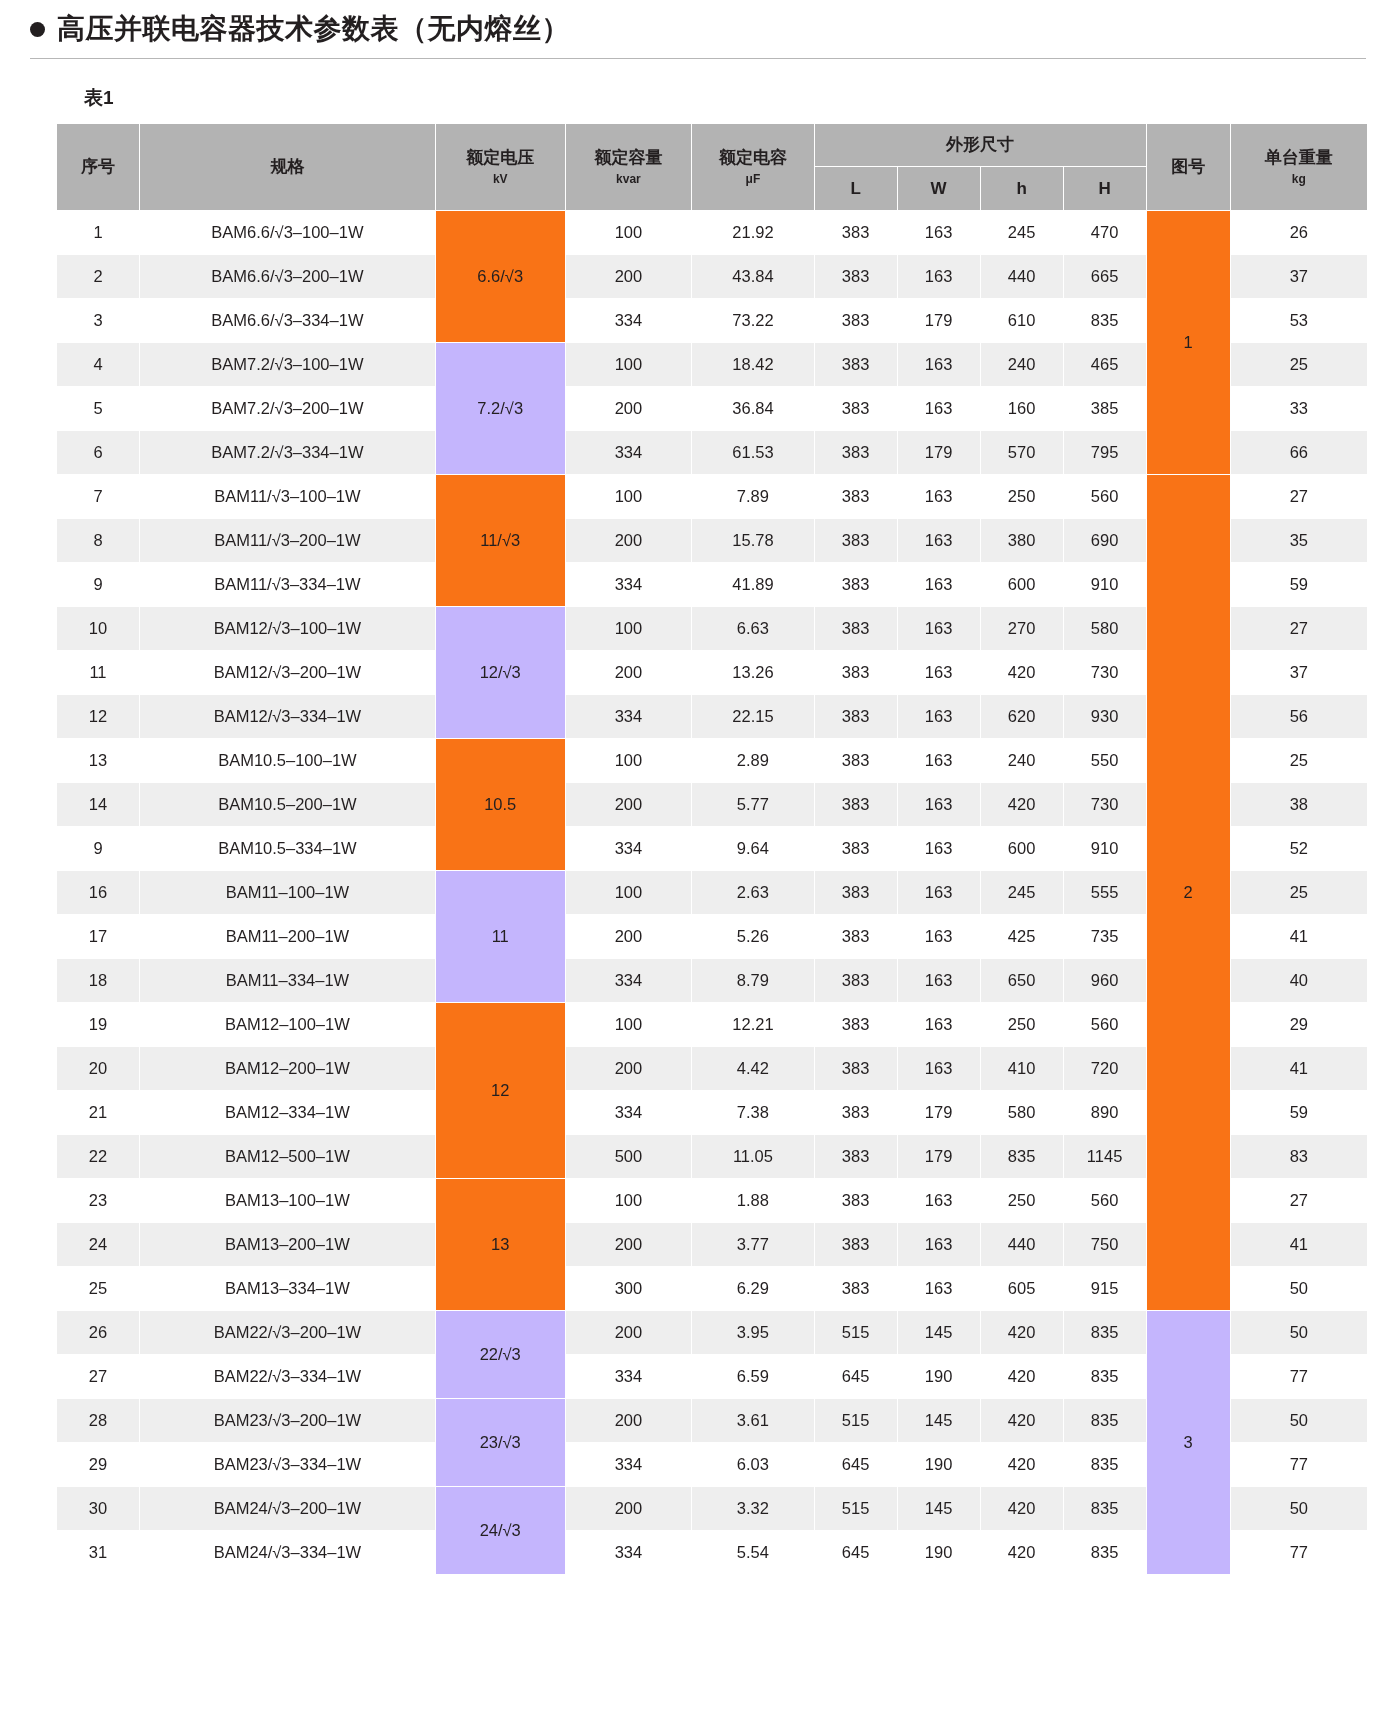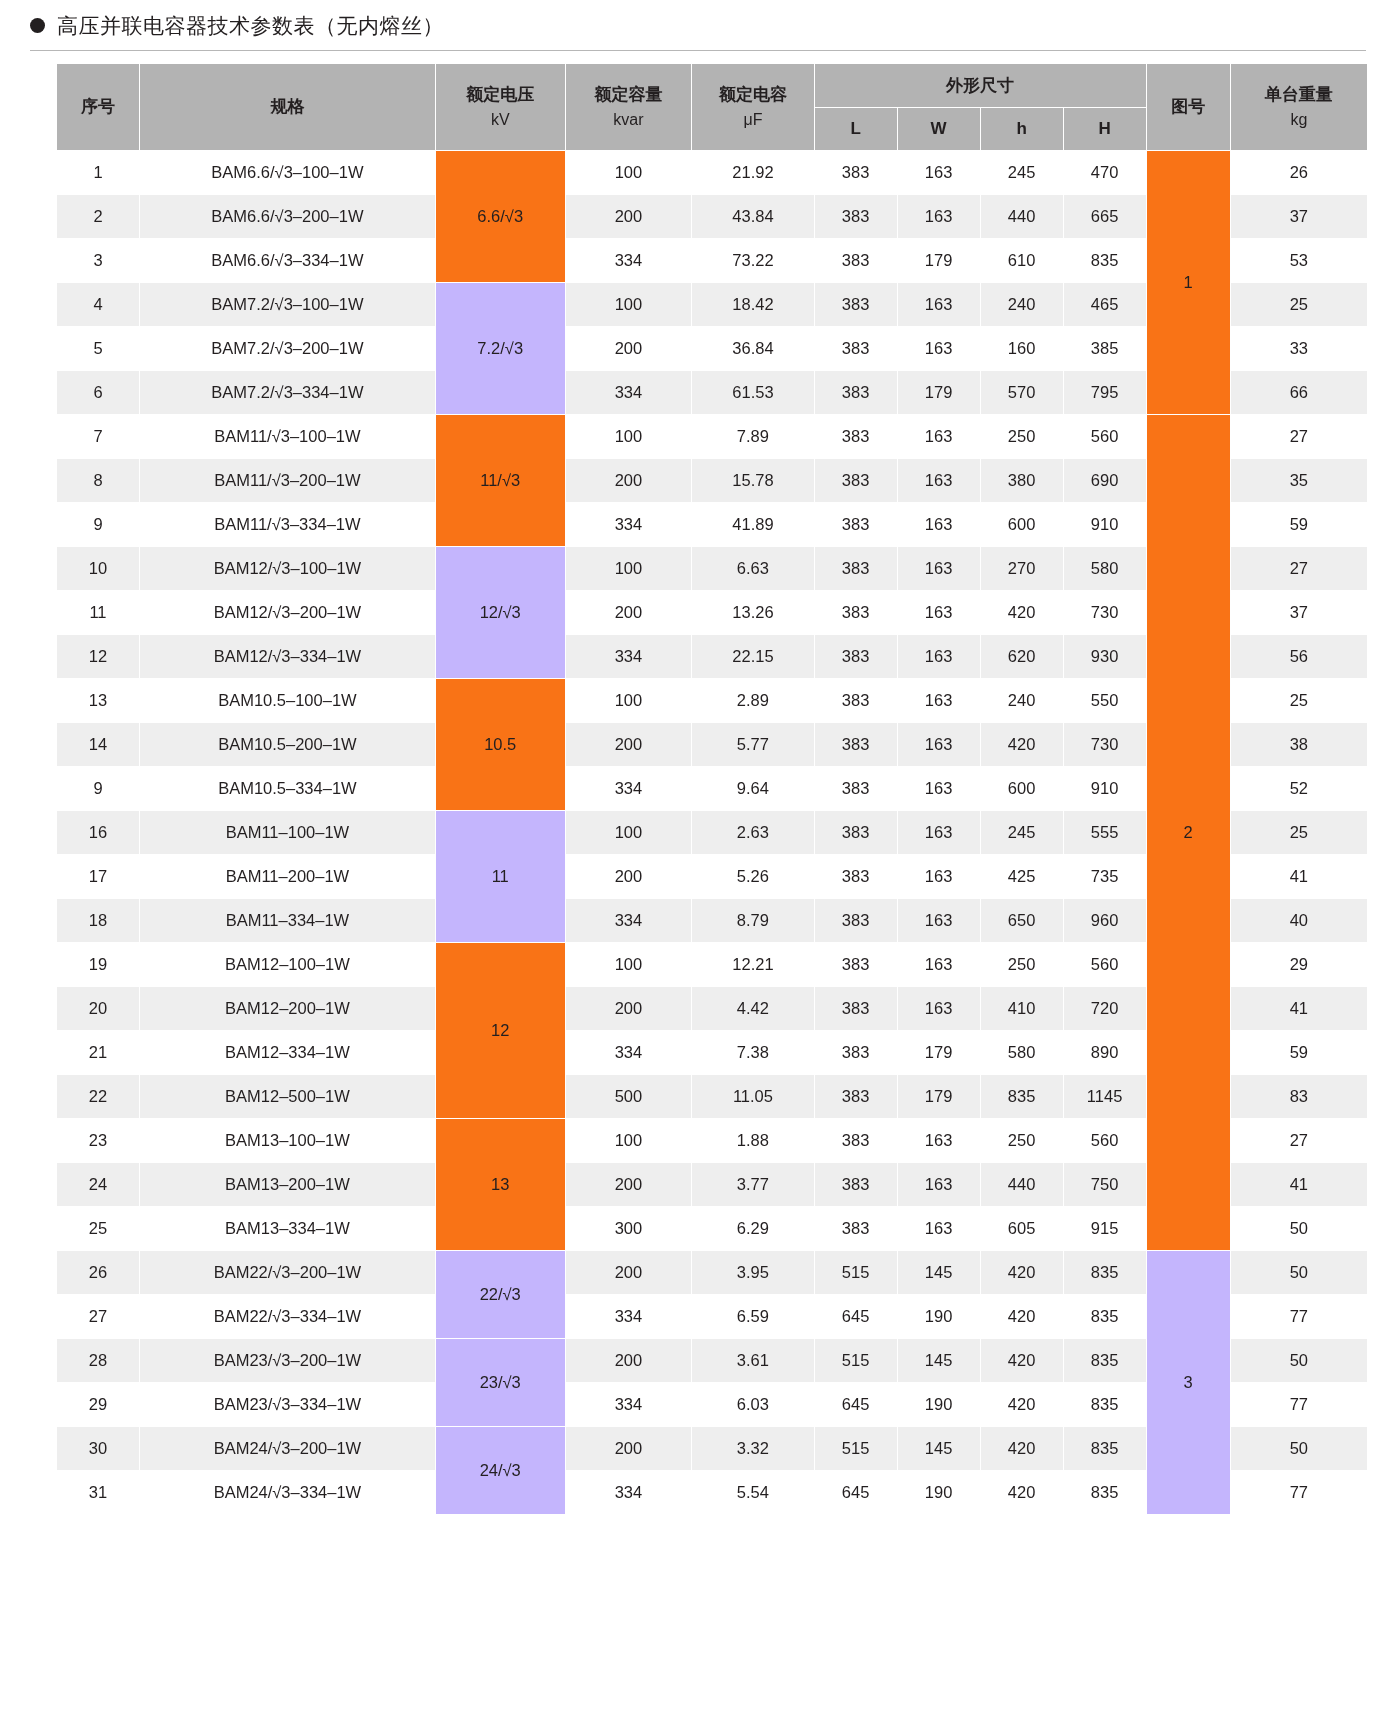--- a/index.html
+++ b/index.html
@@ -29,22 +29,22 @@
   }
   .bullet {
     width: 15px;
     height: 15px;
     border-radius: 50%;
     background: #231f20;
     margin-right: 12px;
     flex: 0 0 auto;
   }
   .doc-title {
-    font-size: 21px;
-    font-weight: normal;
+    font-size: 28px;
+    font-weight: bold;
     letter-spacing: 0.5px;
     line-height: 1.1;
     white-space: nowrap;
   }
   .title-rule {
     margin-top: 13px;
     margin-left: 2px;
     margin-right: 2px;
     border-bottom: 1px solid #b7b7b7;
   }
@@ -74,22 +74,22 @@
     color: #231f20;
     font-weight: bold;
     font-size: 17px;
     height: 40px;
   }
   thead th.tall {
     height: 86px;
   }
   thead th .sub {
     display: block;
-    font-weight: normal;
-    font-size: 16px;
+    font-weight: bold;
+    font-size: 12px;
     margin-top: 4px;
   }
   tbody td {
     height: 43px;
     background: #ffffff;
   }
   tbody tr.alt td {
     background: #eeeeee;
   }
   tbody td.merge {
@@ -121,20 +121,21 @@
 <body>
 
 <div class="page">
 
   <div class="title-row">
     <span class="bullet"></span>
     <span class="doc-title">高压并联电容器技术参数表（无内熔丝）</span>
   </div>
   <div class="title-rule"></div>
 
+  <div class="table-label">表1</div>
 
   <table class="spec">
     <colgroup>
       <col class="c-idx">
         <col class="c-spec">
         <col class="c-volt">
         <col class="c-cap">
         <col class="c-uf">
       <col class="c-l">
         <col class="c-w">

